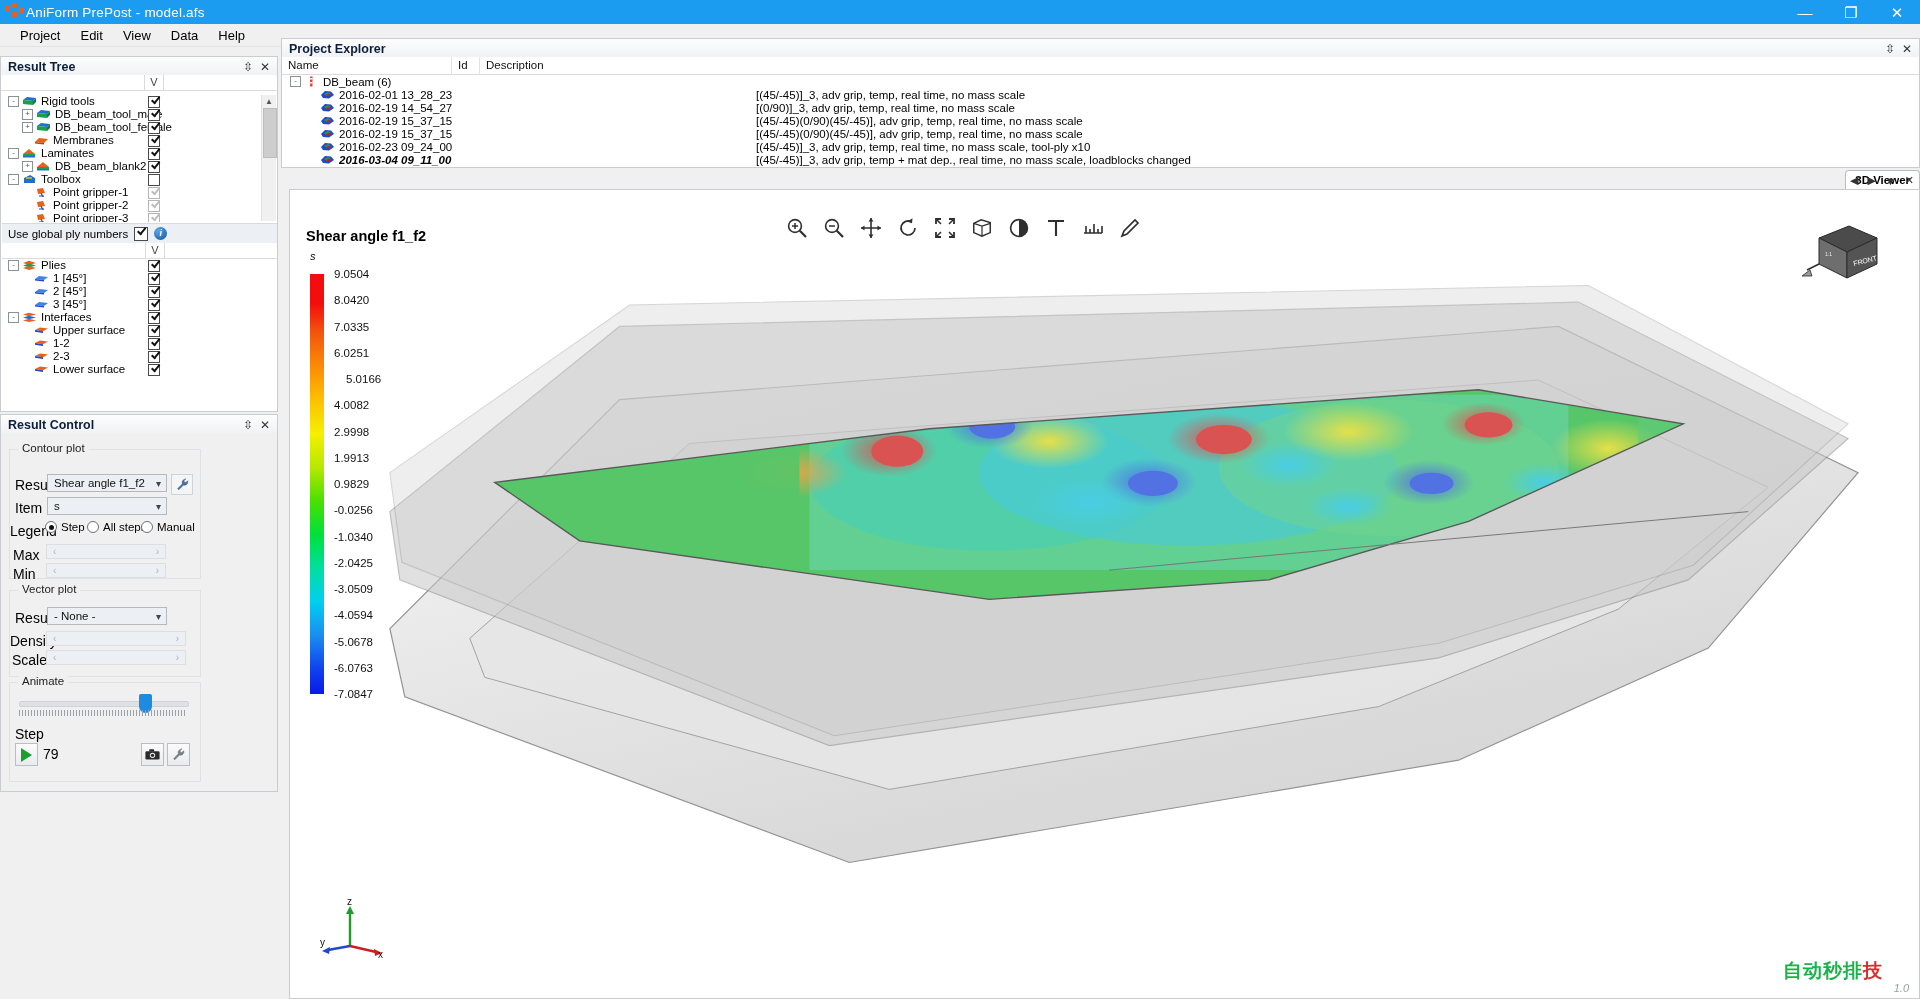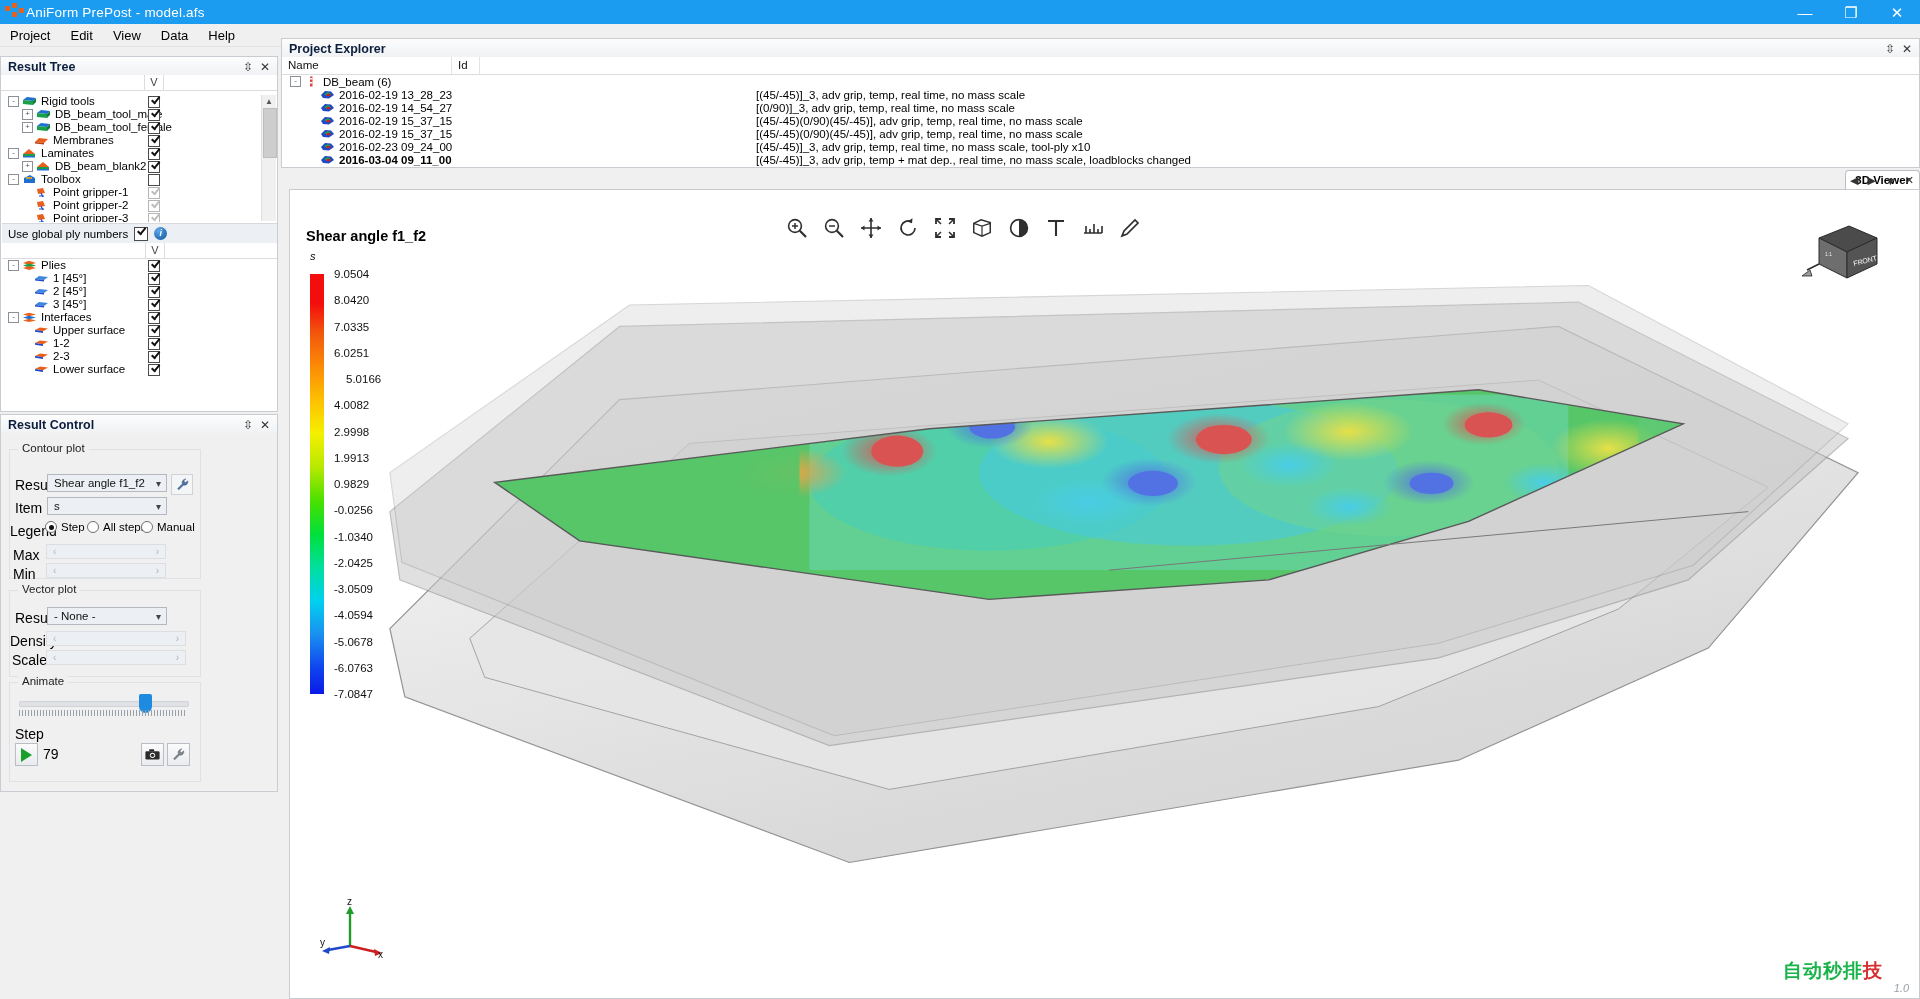--- a/index.html
+++ b/index.html
@@ -16,21 +16,21 @@
   .title-logo i{position:absolute;width:5px;height:5px;background:#e8601c;border-radius:1px;}
   .title-logo i:nth-child(1){left:5px;top:6px;}
   .title-logo i:nth-child(2){left:12px;top:3px;}
   .title-logo i:nth-child(3){left:12px;top:12px;}
   .title-logo i:nth-child(4){left:19px;top:8px;background:#e8601c;}
   .title-text{font-size:13.5px;letter-spacing:.2px;}
   .win-btns{margin-left:auto;display:flex;height:24px;}
   .win-btn{width:46px;height:24px;display:flex;align-items:center;justify-content:center;font-size:15px;line-height:1;}
 
   
-  .menubar{height:22px;background:#f0f0f0;display:flex;align-items:center;border-bottom:1px solid #e2e2e2;}
+  .menubar{height:22px;background:#f0f0f0;display:flex;align-items:center;padding-left:10px;border-bottom:1px solid #e2e2e2;}
   .menuitem{padding:2px 10px;font-size:13px;color:#000;}
 
   
   .panel{position:absolute;background:#f0f0f0;}
   .panel-head{height:19px;background:linear-gradient(#fdfdfd,#eff1f4);
     border:1px solid #c9ccd1;border-bottom:1px solid #b9bdc4;
     display:flex;align-items:center;padding:0 4px 0 7px;}
   .panel-title{font-weight:bold;font-size:12.5px;color:#0b1e3d;}
   .panel-head .tools{margin-left:auto;display:flex;gap:7px;align-items:center;color:#333;font-size:12px;padding-right:3px;}
   .pin{display:inline-block;transform:rotate(0deg);font-size:12px;}
@@ -496,20 +496,21 @@
       <div class="panel-title">Project Explorer</div>
       <div class="tools">
         <span class="pin">⇳</span>
         <span>✕</span>
       </div>
     </div>
     <div class="pe-body">
       <div class="pe-hdr">
         <div style="width:170px">Name</div>
         <div style="width:28px">Id</div>
+        <div style="flex:1;border-right:none">Description</div>
       </div>
       <div id="pe-rows">
           <div class="pe-row">
             <span class="pe-name" style="left:8px">
               <span class="exp">-</span>
               <span class="ti"><svg width="15" height="11" viewBox="0 0 15 11">
                   <rect x="6" y="0.5" width="2.5" height="10" fill="#d44"></rect>
                   <rect x="6" y="2" width="2.5" height="1.5" fill="#fff"></rect>
                   <rect x="6" y="6" width="2.5" height="1.5" fill="#fff"></rect>
                 </svg></span>
@@ -517,21 +518,21 @@
             </span>
           </div>
           <div class="pe-row">
             <span class="pe-name" style="left: 30px;">
               <span class="spacer" style="width: 8px;"></span>
               <span class="ti"><svg width="15" height="11" viewBox="0 0 15 11">
                   <path d="M1 6 L5 2 L11 2.6 L14 6 L9 9.4 L3 9 Z" fill="#1f49cc"></path>
                   <path d="M4 5 L8 3 L11 5 L7 7 Z" fill="#18a14a"></path>
                   <path d="M6 6 L9 4.6 L11 6.2 L8 7.6 Z" fill="#e01515"></path>
                 </svg></span>
-              <span>2016-02-19 13_28_23</span>
+              <span>2016-02-01 13_28_23</span>
             </span>
             <span class="pe-desc">[(45/-45)]_3, adv grip, temp, real time, no mass scale</span>
           </div>
           <div class="pe-row">
             <span class="pe-name" style="left: 30px;">
               <span class="spacer" style="width: 8px;"></span>
               <span class="ti"><svg width="15" height="11" viewBox="0 0 15 11">
                   <path d="M1 6 L5 2 L11 2.6 L14 6 L9 9.4 L3 9 Z" fill="#1f49cc"></path>
                   <path d="M4 5 L8 3 L11 5 L7 7 Z" fill="#18a14a"></path>
                   <path d="M6 6 L9 4.6 L11 6.2 L8 7.6 Z" fill="#e01515"></path>
@@ -577,21 +578,21 @@
             <span class="pe-desc">[(45/-45)]_3, adv grip, temp, real time, no mass scale, tool-ply x10</span>
           </div>
           <div class="pe-row">
             <span class="pe-name" style="left: 30px;">
               <span class="spacer" style="width: 8px;"></span>
               <span class="ti"><svg width="15" height="11" viewBox="0 0 15 11">
                   <path d="M1 6 L5 2 L11 2.6 L14 6 L9 9.4 L3 9 Z" fill="#1f49cc"></path>
                   <path d="M4 5 L8 3 L11 5 L7 7 Z" fill="#18a14a"></path>
                   <path d="M6 6 L9 4.6 L11 6.2 L8 7.6 Z" fill="#e01515"></path>
                 </svg></span>
-              <span style="font-weight: bold;">2016-03-04 09_11_00</span>
+              <span style="font-weight: bold; font-style: italic;">2016-03-04 09_11_00</span>
             </span>
             <span class="pe-desc">[(45/-45)]_3, adv grip, temp + mat dep., real time, no mass scale, loadblocks changed</span>
           </div>
         </div>
     </div>
   </div>
 
   <div id="viewer">
     <div class="vtabs">
       <div class="vtab active">3D Viewer</div>

